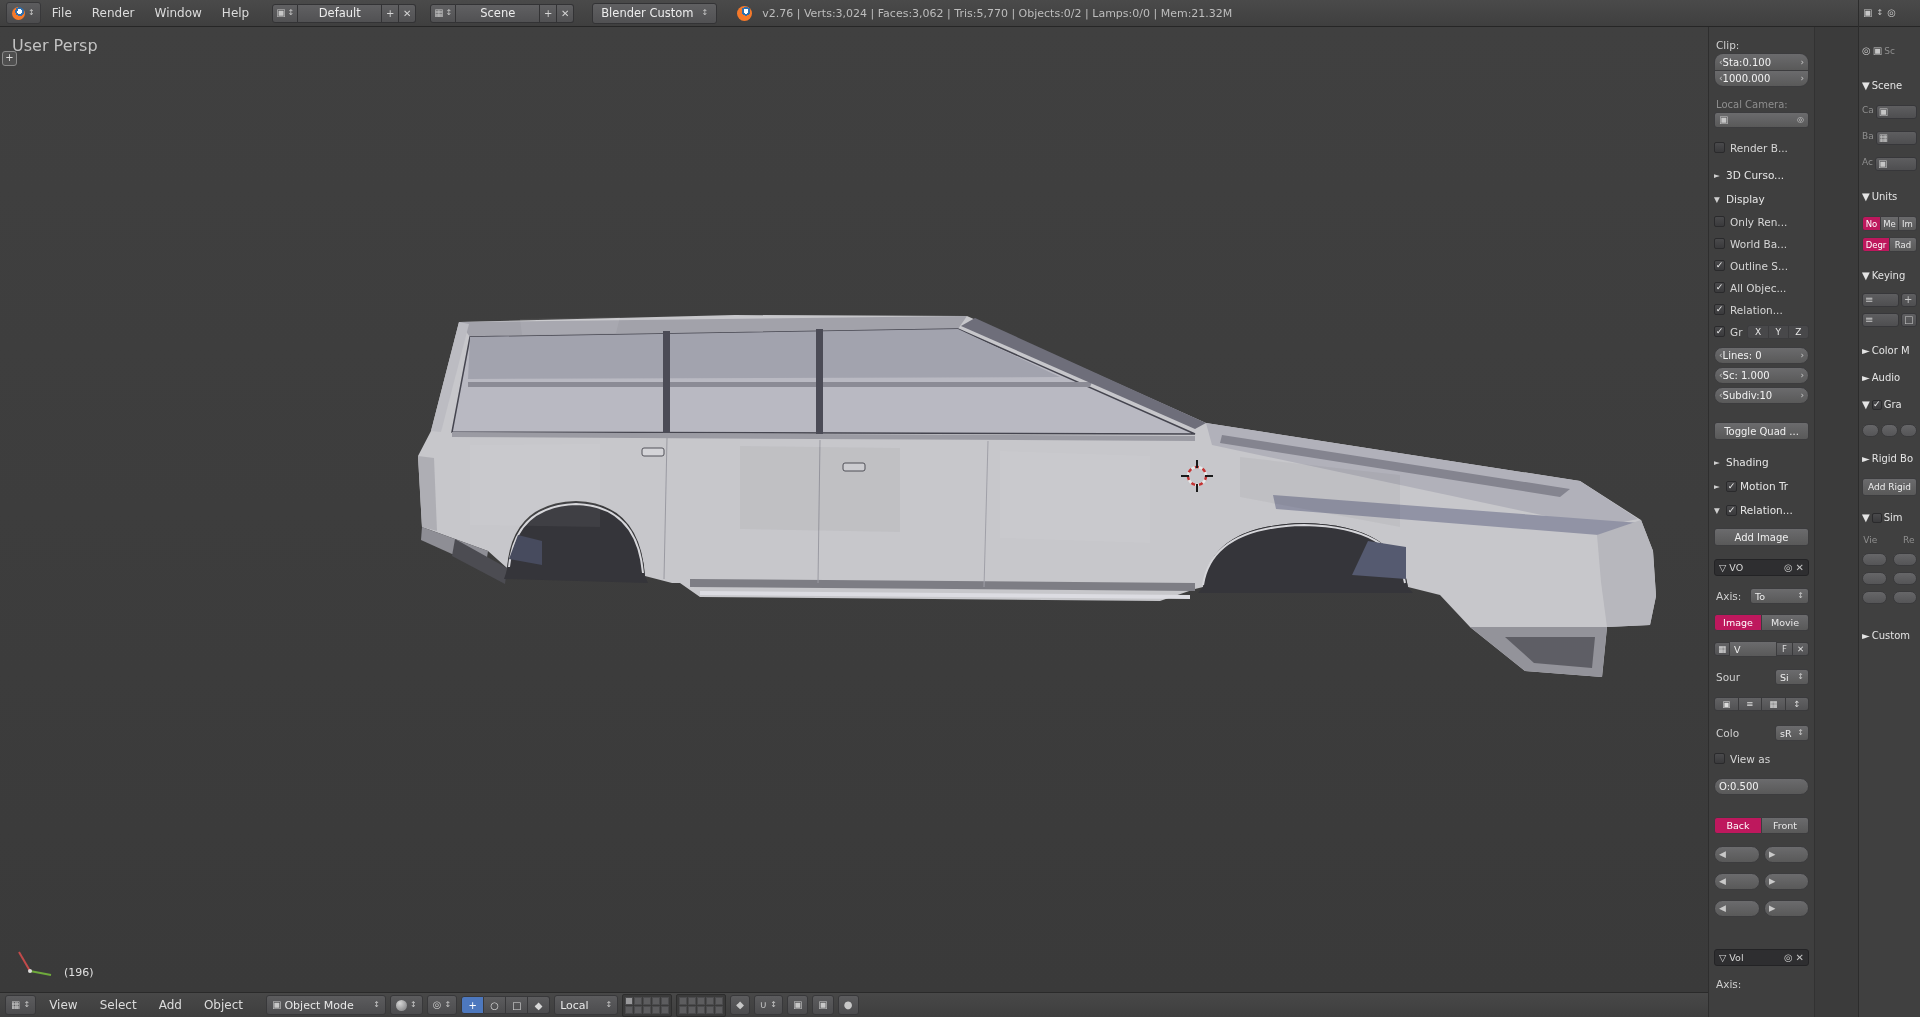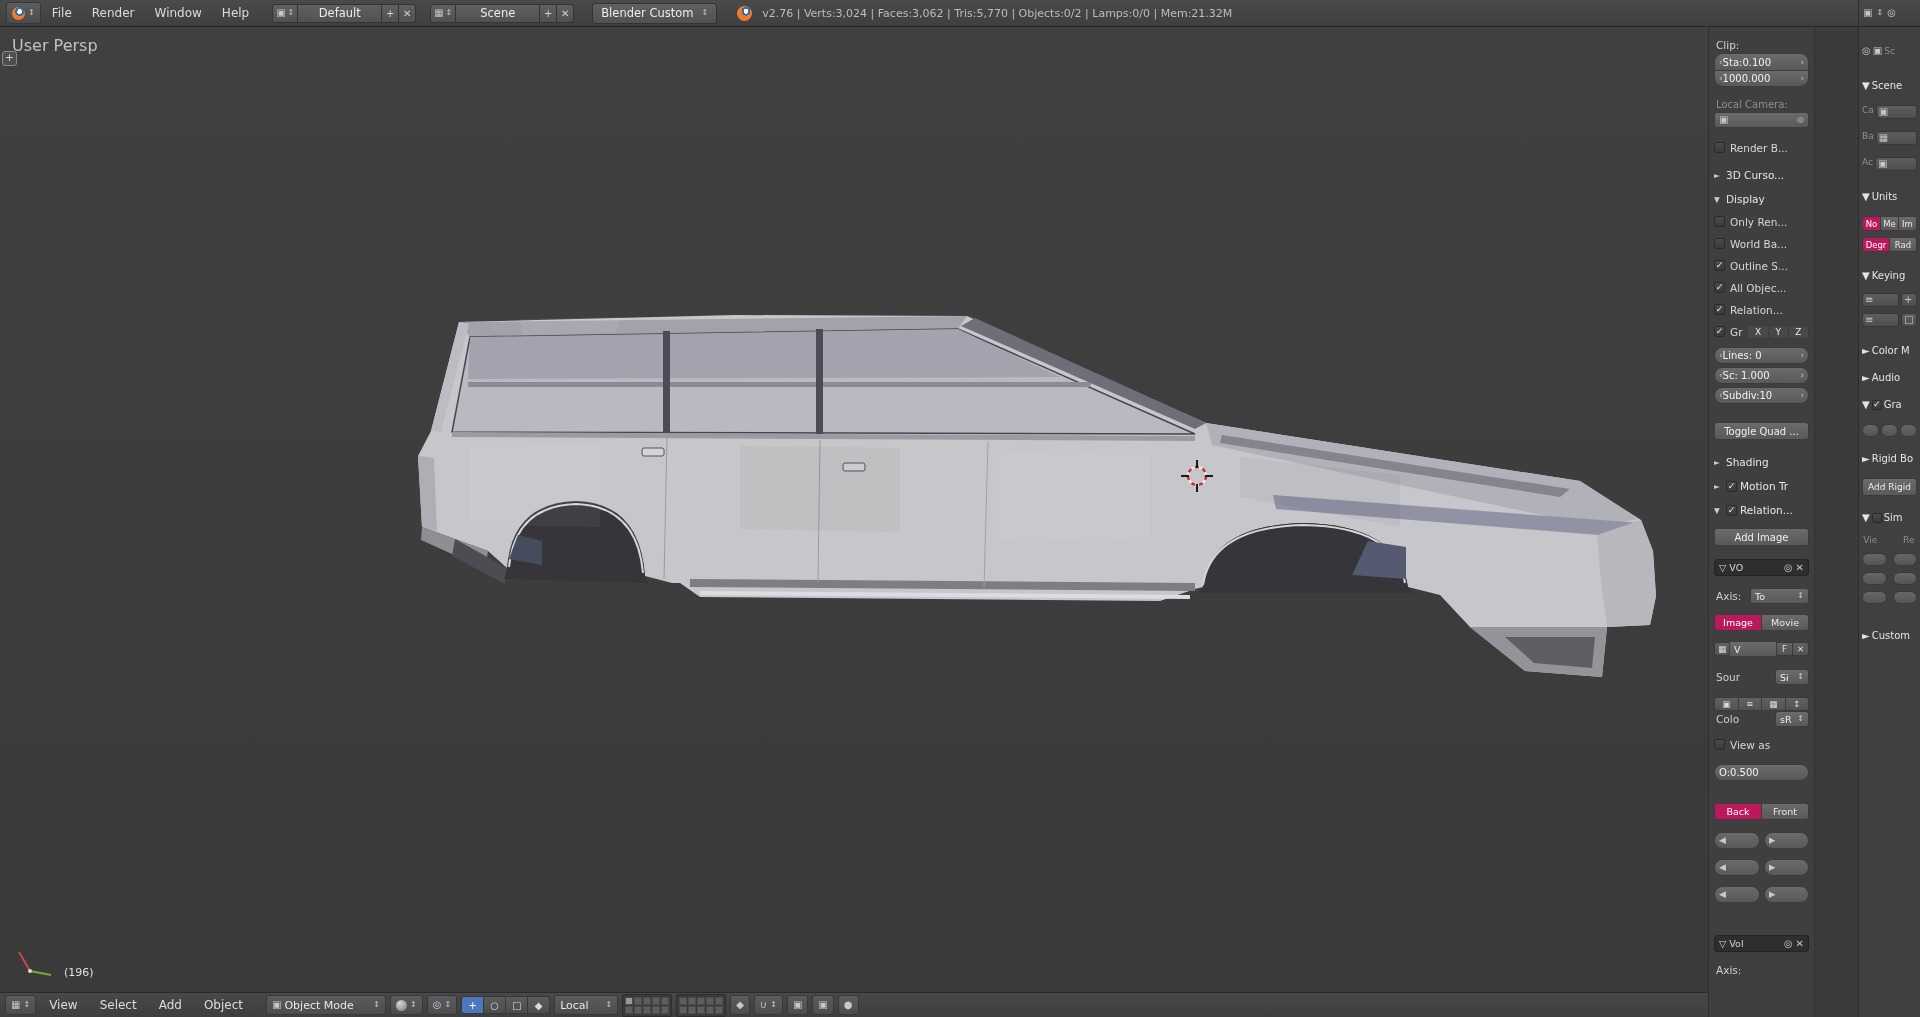--- a/index.html
+++ b/index.html
@@ -443,21 +443,21 @@
       </div>
     </div>
 
     <div class="row" style="margin-top:12px">
       <span class="microbtn" style="flex:1">▣</span>
       <span class="microbtn" style="flex:1;border-left:none">≡</span>
       <span class="microbtn" style="flex:1;border-left:none">▦</span>
       <span class="microbtn" style="flex:1;border-left:none">↕</span>
     </div>
 
-    <div class="row" style="margin-top:0;gap:20px">
+    <div class="row" style="margin-top:14px;gap:20px">
       <span class="lbl" style="flex:1">Colo</span>
       <div class="dd" style="flex:0 0 34px">
         <span>sR</span>
         <span class="ud">↕</span>
       </div>
     </div>
 
     <div class="cbrow" style="margin-top:10px">
       <span class="cb"></span>
       <span>View as</span>

